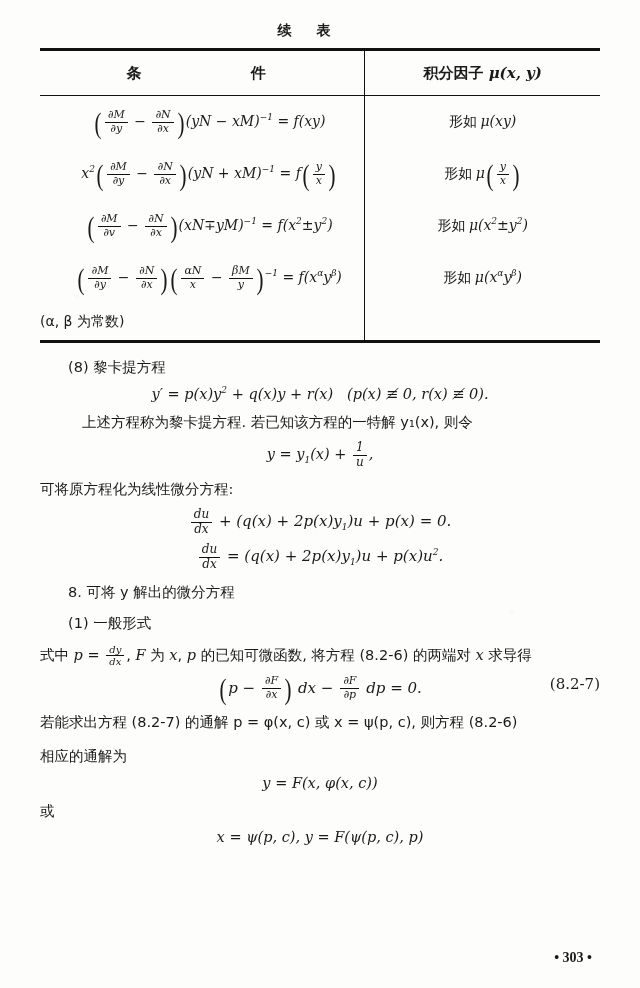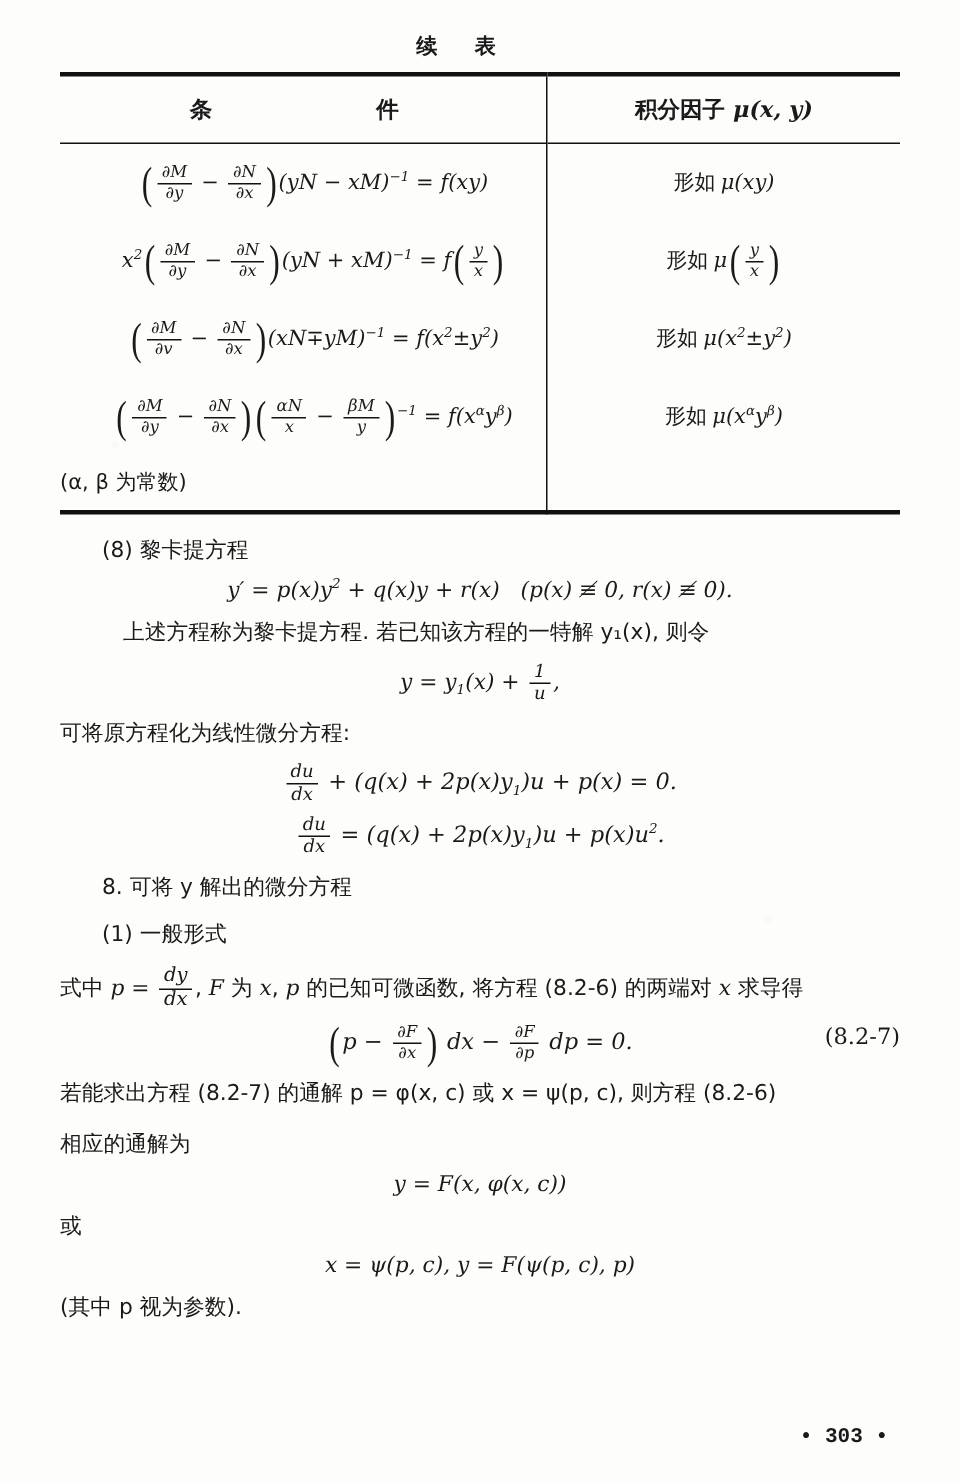--- a/index.html
+++ b/index.html
@@ -125,21 +125,21 @@
     right: 0;
     font-style: normal;
     font-family: "DejaVu Serif", serif;
   }
   .eqbig { font-size: 15px; }
   .sec { margin-top: 12px; }
   .footer {
     position: absolute;
     right: 48px;
     bottom: 22px;
-    font-family: Liberation Mono, monospace;
+    font-family: Liberation Serif, serif;
     font-size: 14px;
     font-weight: bold;
   }
   .spacer-s { height: 4px; }
 </style>
 </head>
 <body>
 
 <div class="page">
   <div class="content">
@@ -242,35 +242,34 @@
 
     <div class="eq eqbig">
       <span class="frac" style="font-size:12px"><span class="num">du</span><span class="den">dx</span></span> = (q(x) + 2p(x)y<sub>1</sub>)u + p(x)u<sup>2</sup>.
     </div>
 
     <p class="para indent1 sec">8. 可将 y 解出的微分方程</p>
     <p class="para indent1">(1) 一般形式</p>
 
 
     <p class="para">
-      式中 <span class="math">p = <span class="frac" style="font-size:13px"><span class="num">dy</span><span class="den">dx</span></span></span>, <span class="math">F</span> 为 <span class="math">x</span>, <span class="math">p</span> 的已知可微函数, 将方程 (8.2-6) 的两端对 <span class="math">x</span> 求导得
+      式中 <span class="math">p = <span class="frac" style="font-size:10px"><span class="num">dy</span><span class="den">dx</span></span></span>, <span class="math">F</span> 为 <span class="math">x</span>, <span class="math">p</span> 的已知可微函数, 将方程 (8.2-6) 的两端对 <span class="math">x</span> 求导得
     </p>
 
     <div class="eq eqbig">
       <span class="paren">(</span>p − <span class="frac" style="font-size:11px"><span class="num">∂F</span><span class="den">∂x</span></span><span class="paren">)</span> dx − <span class="frac" style="font-size:11px"><span class="num">∂F</span><span class="den">∂p</span></span> dp = 0.
       <span class="tag">(8.2-7)</span>
     </div>
 
     <p class="para">若能求出方程 (8.2-7) 的通解 p = φ(x, c) 或 x = ψ(p, c), 则方程 (8.2-6)</p>
     <p class="para" style="margin-top:12px">相应的通解为</p>
 
     <div class="eq">y = F(x, φ(x, c))</div>
 
     <p class="para">或</p>
 
     <div class="eq">x = ψ(p, c), y = F(ψ(p, c), p)</div>
 
-    <p class="para">(其中 p 视为参数).</p>
 
   </div>
 
   <div class="footer">• 303 •</div>
 </div>
 
 </body></html>

